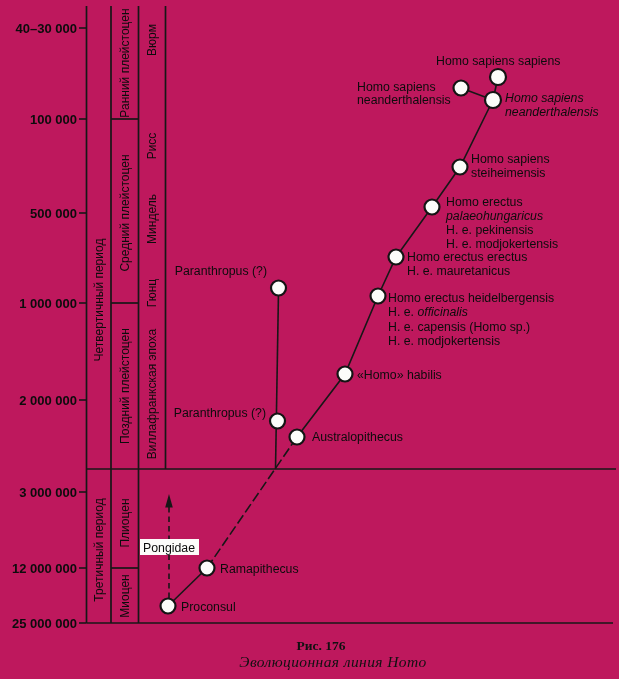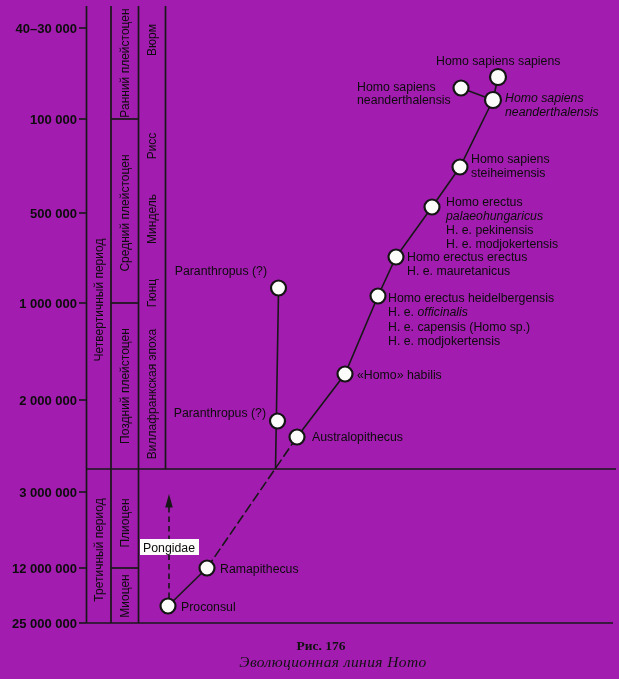--- a/index.html
+++ b/index.html
@@ -1,17 +1,17 @@
 <!DOCTYPE html>
 <html><head>
 <meta charset="utf-8">
 <style>
   html,body{margin:0;padding:0;background:#e8e8e6;}
   .page{
-    width:619px;height:679px;margin:0 auto;background:#a21caf;
+    width:619px;height:679px;margin:0 auto;background:#be185d;
     position:relative;overflow:hidden;
     font-family:"Liberation Sans",sans-serif;
   }
   svg{display:block}
   .frame{stroke:#171717;stroke-width:1.7;fill:none;}
   .tickline{stroke:#171717;stroke-width:1.6;}
   .edge{stroke:#171717;stroke-width:1.6;fill:none;}
   .edge.dashed{stroke-dasharray:10 3.5;}
   .edge.dashed-short{stroke-dasharray:5.5 4;}
   .node{fill:#fcfcfa;stroke:#141414;stroke-width:2.2;}

